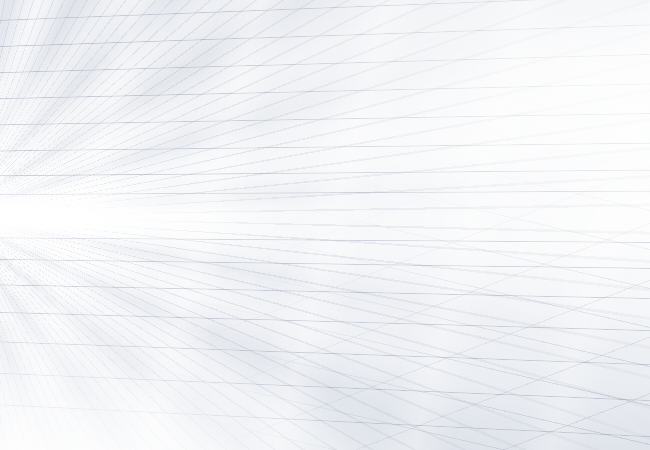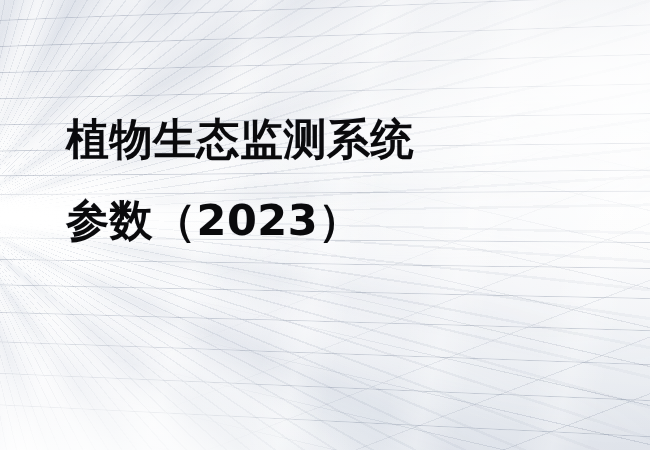--- a/index.html
+++ b/index.html
@@ -213,18 +213,14 @@
     </div>
   <div class="bg-arc flip" style="top:420px; transform:rotate(2.8deg);">
       <i></i>
     </div>
 
   <div class="bg-layer bg-diag"></div>
   <div class="bg-layer bg-sweep"></div>
   <div class="bg-layer bg-haze"></div>
   <div class="bg-layer bg-glow"></div>
 
-  <div id="title-block">
-    <div id="title-line-1" class="title-line">植物生态监测系统</div>
-    <div id="title-line-2" class="title-line">参数（2023）</div>
-  </div>
 
 </div>
 
 </body></html>

